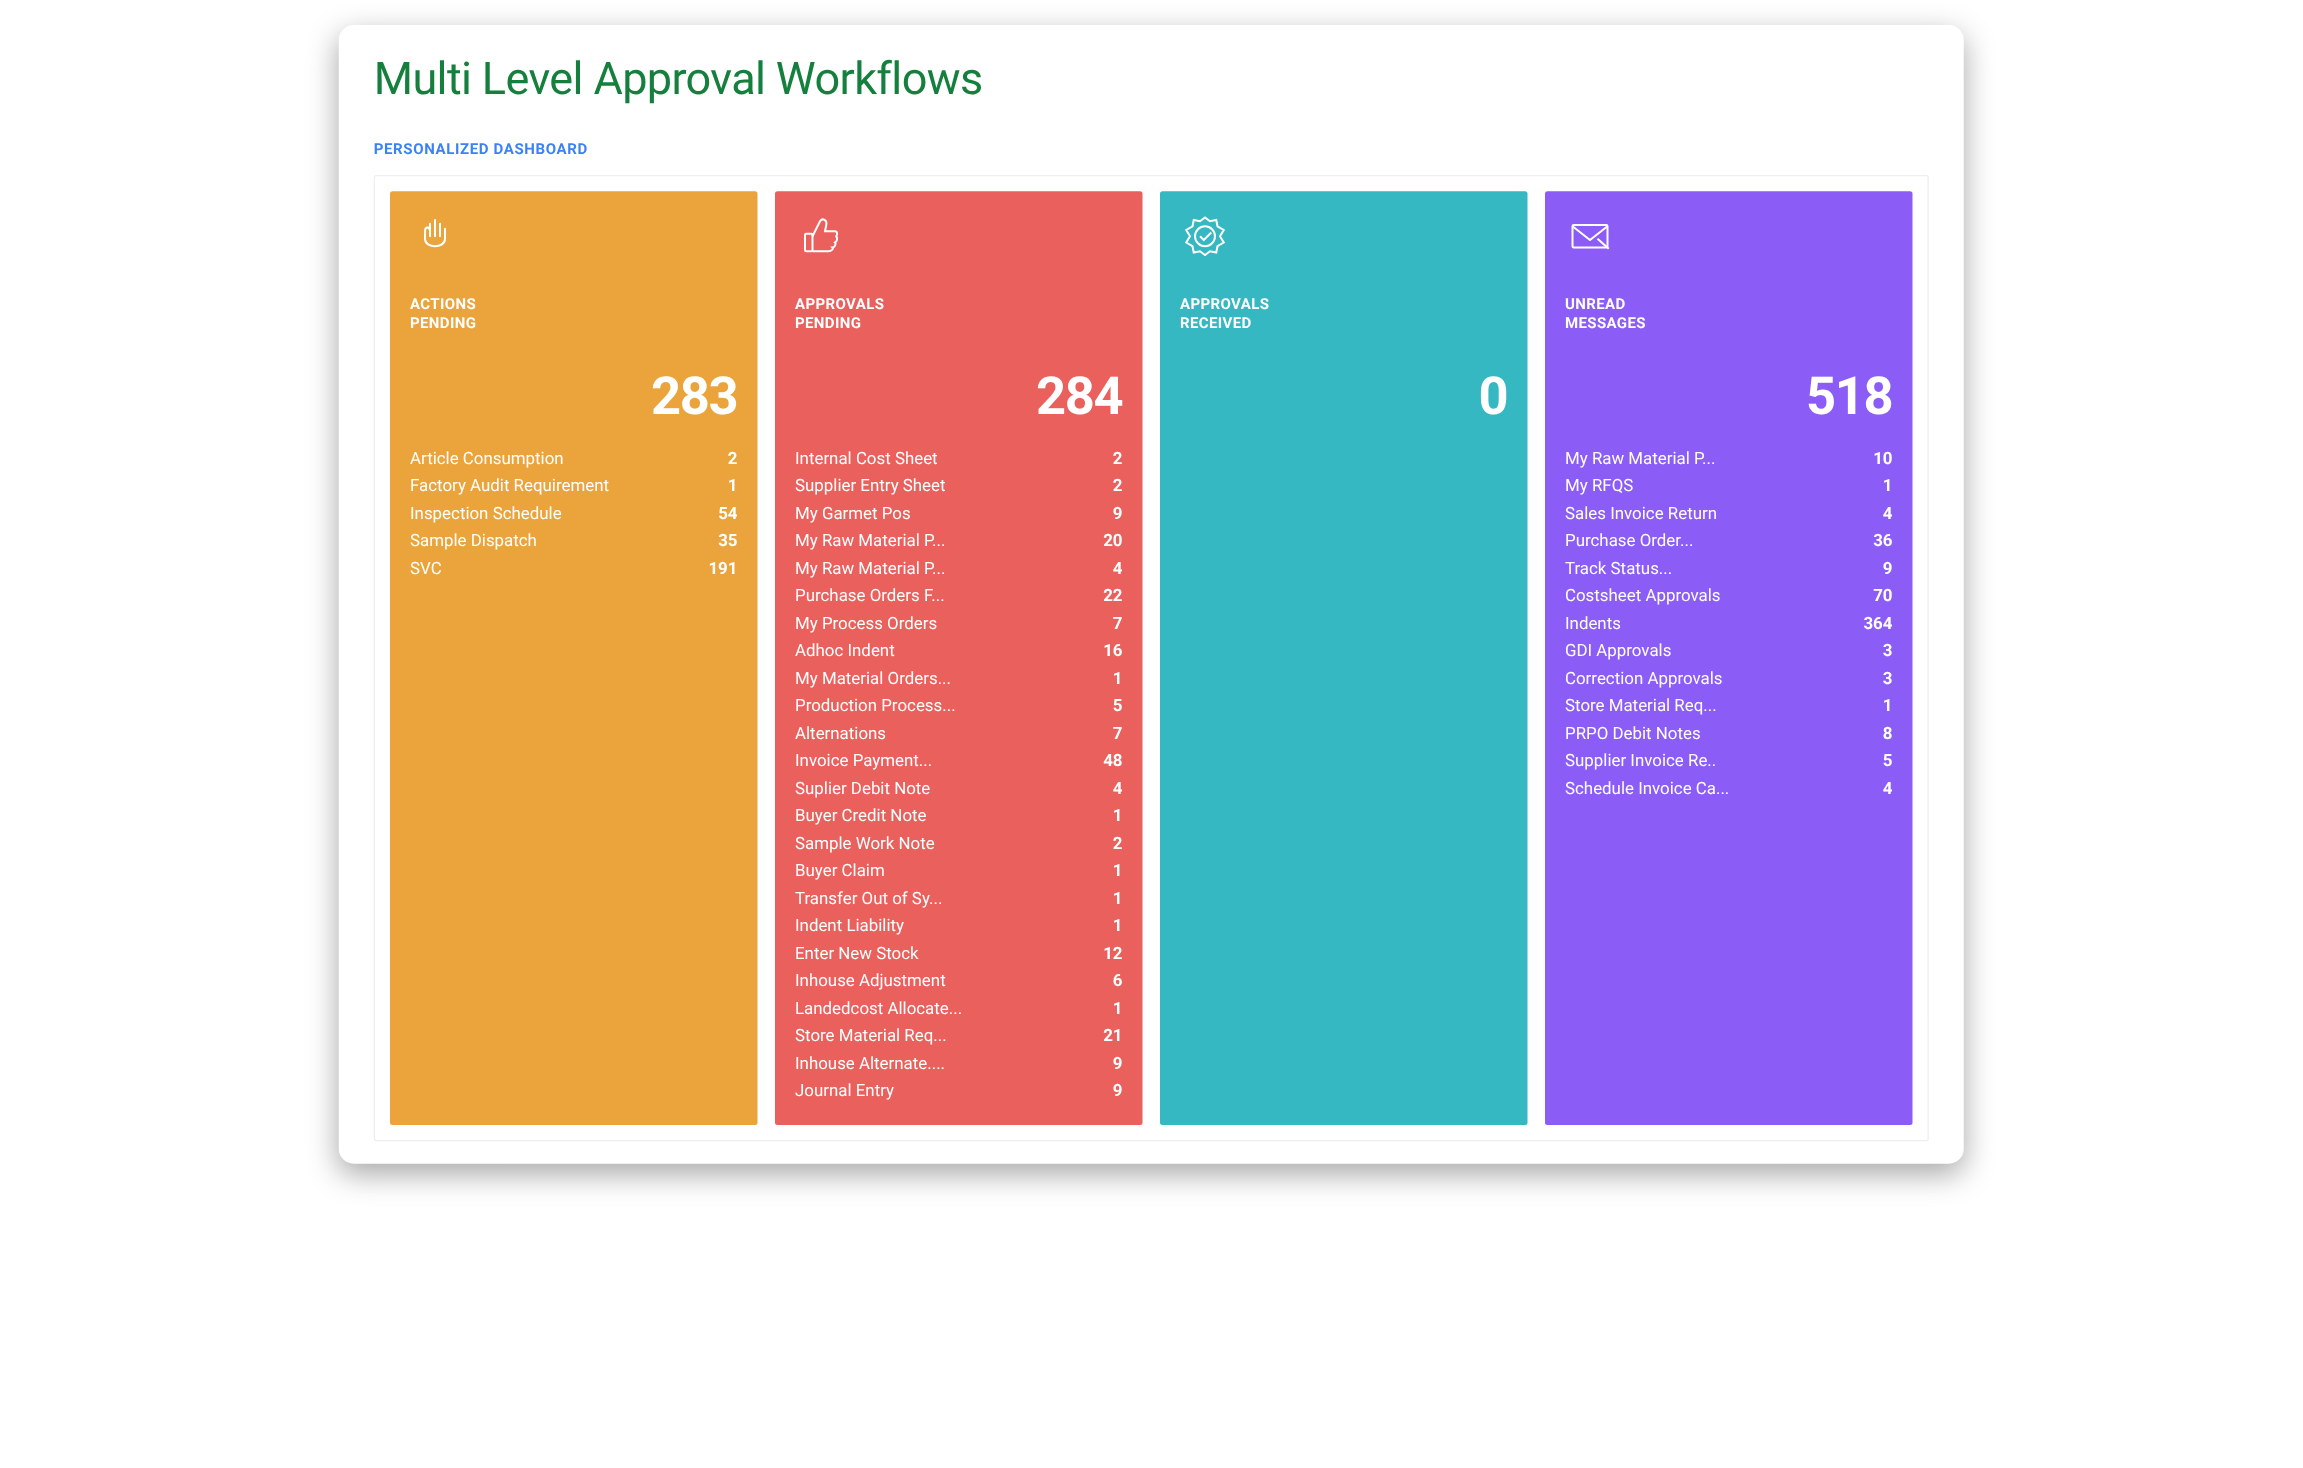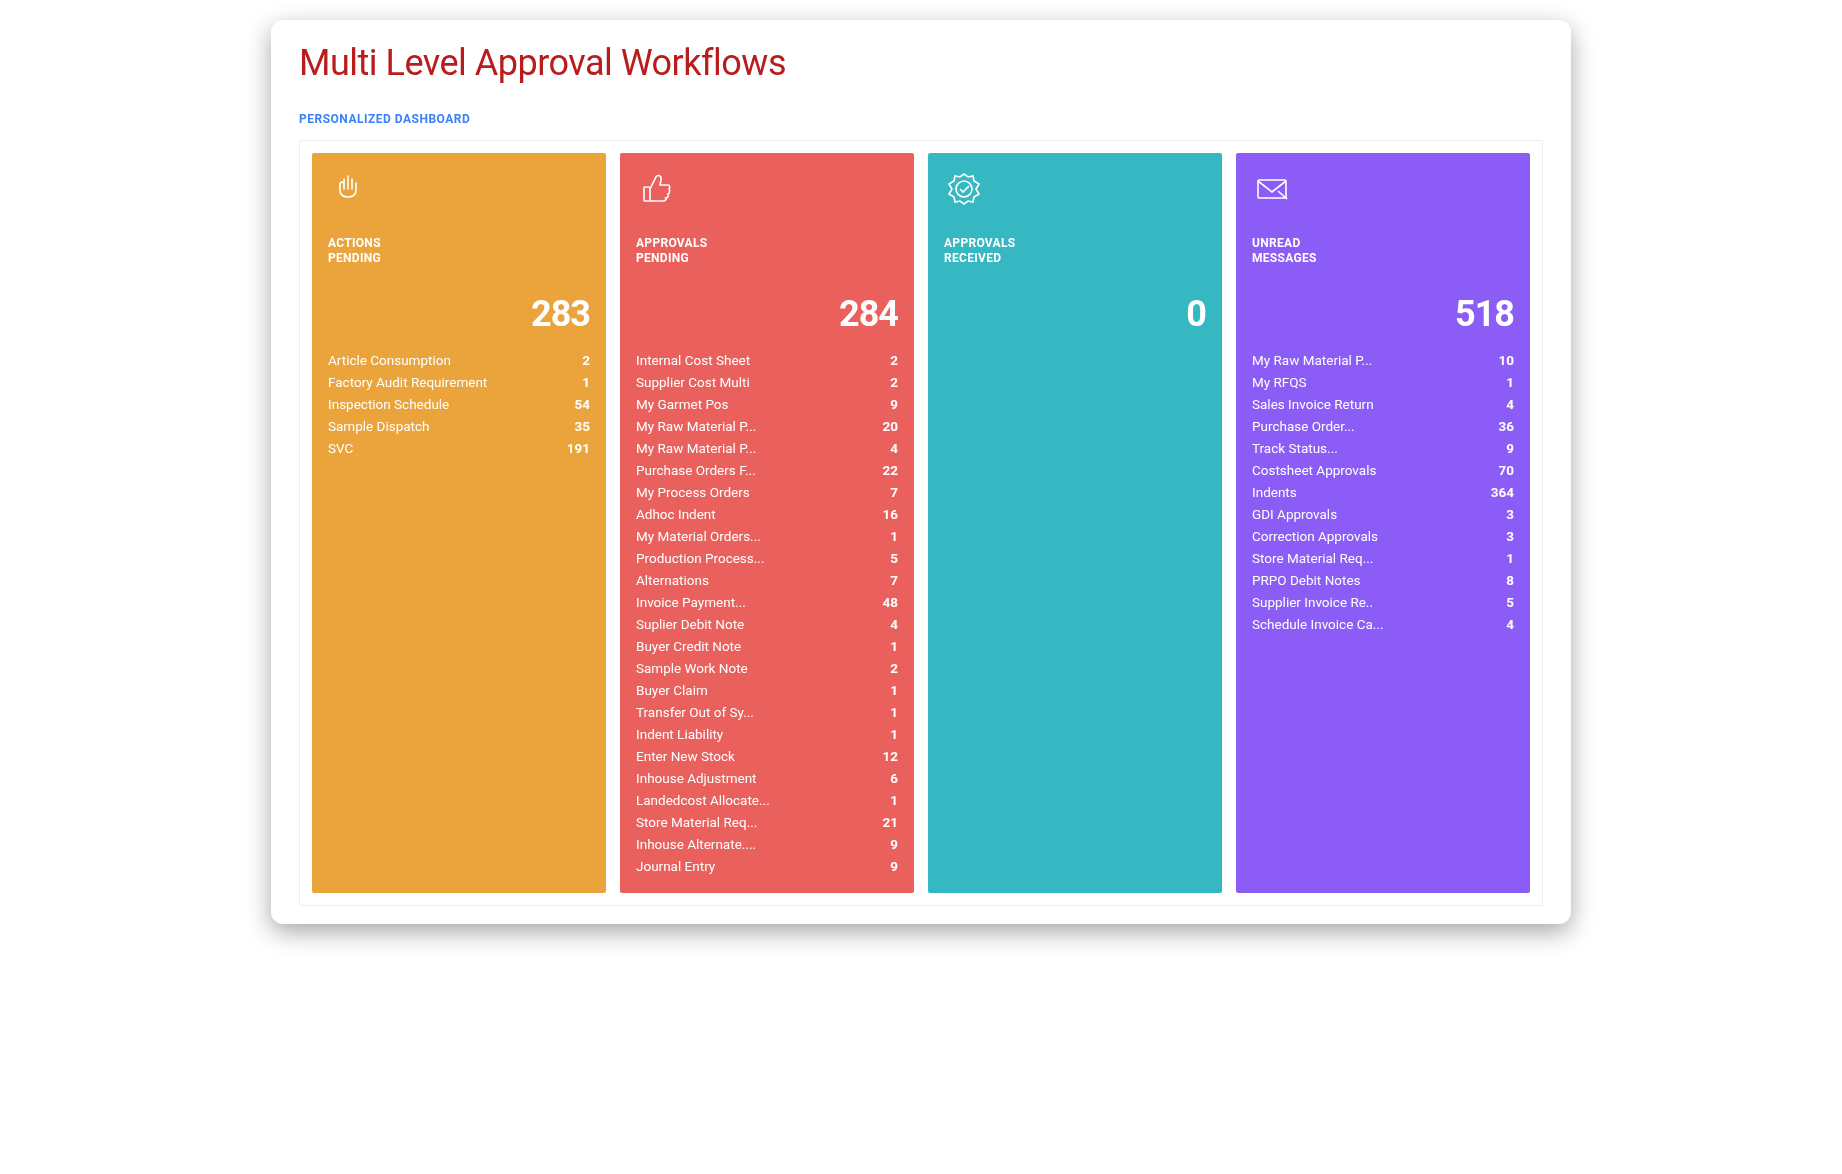--- a/index.html
+++ b/index.html
@@ -12,21 +12,21 @@
     width: 1300px;
     margin: 0 auto;
     background: #fff;
     border-radius: 12px;
     box-shadow: 0 8px 24px rgba(0,0,0,0.35);
     padding: 22px 28px 18px 28px;
   }
   .page-title {
     font-size: 36px;
     font-weight: 400;
-    color: #b91c1c;
+    color: #15803d;
     margin-bottom: 28px;
     letter-spacing: -0.5px;
   }
   .subheading {
     font-size: 12px;
     font-weight: 700;
     color: #3b82f6;
     letter-spacing: 0.5px;
     margin-bottom: 14px;
   }
@@ -65,21 +65,21 @@
   .icon svg { width: 36px; height: 36px; stroke: #fff; fill: none; stroke-width: 1.6; }
   .card-title {
     font-size: 12px;
     font-weight: 700;
     line-height: 1.25;
     letter-spacing: 0.3px;
     flex: 1 1 auto;
     white-space: pre-line;
   }
   .card-count {
-    font-size: 36px;
+    font-size: 42px;
     font-weight: 700;
     text-align: right;
     letter-spacing: -1px;
   }
   .card-body {
     padding: 4px 16px 16px 16px;
     font-size: 13.5px;
   }
   .row {
     display: flex;
@@ -152,21 +152,21 @@
           <div class="card-title">APPROVALS
 PENDING</div>
           <div class="card-count">284</div>
         </div>
         <div class="card-body">
           <div class="row">
             <span class="row-label">Internal Cost Sheet</span>
             <span class="row-value">2</span>
           </div>
           <div class="row">
-            <span class="row-label">Supplier Cost Multi</span>
+            <span class="row-label">Supplier Entry Sheet</span>
             <span class="row-value">2</span>
           </div>
           <div class="row">
             <span class="row-label">My Garmet Pos</span>
             <span class="row-value">9</span>
           </div>
           <div class="row">
             <span class="row-label">My Raw Material P...</span>
             <span class="row-value">20</span>
           </div>

